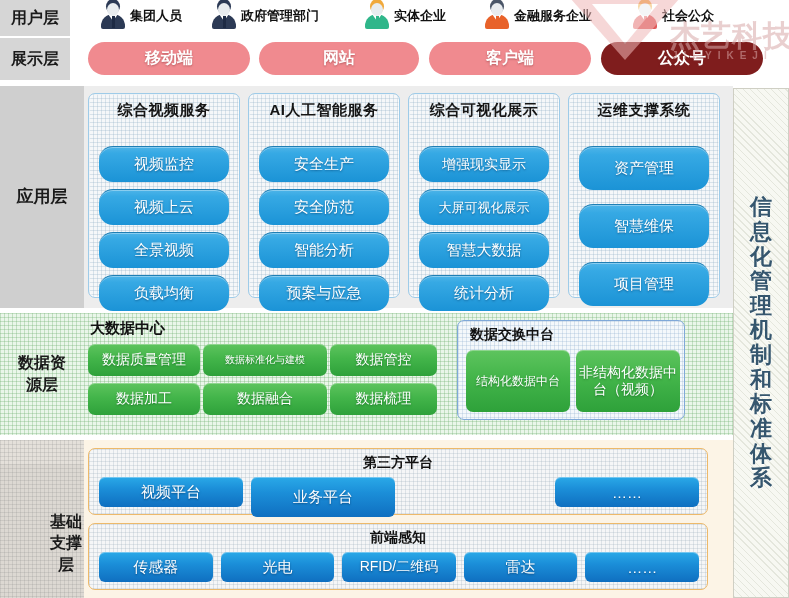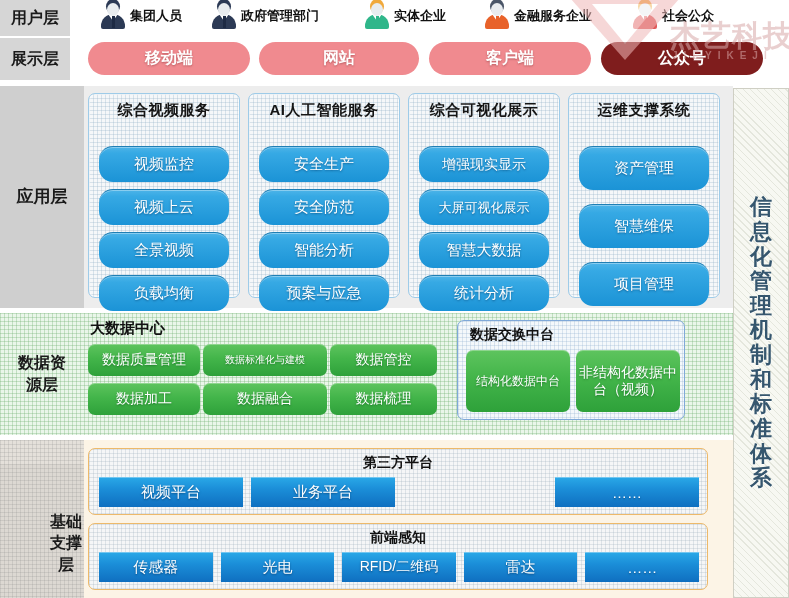--- a/index.html
+++ b/index.html
@@ -178,21 +178,21 @@
     background-image:
       linear-gradient(to right, rgba(165,180,195,.30) 1px, transparent 1px),
       linear-gradient(to bottom, rgba(165,180,195,.30) 1px, transparent 1px);
     background-size:4px 4px;
   }
   .panel-orange-title{
     text-align:center;font-size:14px;font-weight:bold;color:#111;margin-top:5px;
   }
   .btn-blue2{
     position:absolute;box-sizing:border-box;
-    border-radius:0;
+    border-radius:6px;
     background:linear-gradient(to bottom,#2aa9e8 0%,#1b8ed8 40%,#0f6fc0 100%);
     display:flex;align-items:center;justify-content:center;
     color:#ffffff;
     text-shadow:0 1px 2px rgba(0,40,80,.6);
     box-shadow:inset 0 1px 0 rgba(255,255,255,.35);
   }
 </style>
 </head>
 <body>
 
@@ -322,21 +322,21 @@
     <div class="btn-green" style="left: 88px; top: 383px; width: 112px; height: 32px; font-size: 14px;">数据加工</div>
     <div class="btn-green" style="left: 203px; top: 383px; width: 124px; height: 32px; font-size: 14px;">数据融合</div>
     <div class="btn-green" style="left: 330px; top: 383px; width: 107px; height: 32px; font-size: 14px;">数据梳理</div>
     <div class="panel-green" style="left: 457px; top: 320px; width: 228px; height: 100px;"></div>
     <div class="sub-title" style="left: 470px; top: 326px; font-size: 14px;">数据交换中台</div>
     <div class="btn-green" style="left: 466px; top: 350px; width: 104px; height: 62px; font-size: 12px;">结构化数据中台</div>
     <div class="btn-green" style="left: 576px; top: 350px; width: 104px; height: 62px; font-size: 14px;">非结构化数据中台（视频）</div>
     <div class="panel-orange" style="left: 88px; top: 448px; width: 620px; height: 67px;">
       <div class="panel-orange-title">第三方平台</div>
       <div class="btn-blue2" style="left: 10px; top: 28px; width: 144px; height: 30px; font-size: 15px;">视频平台</div>
-      <div class="btn-blue2" style="left: 162px; top: 28px; width: 144px; height: 30px; font-size: 15px;">业务平台</div>
+      <div class="btn-blue2" style="left: 162px; top: 28px; width: 144px; height: 40px; font-size: 15px;">业务平台</div>
       <div class="btn-blue2" style="left: 466px; top: 28px; width: 144px; height: 30px; font-size: 15px;">……</div>
     </div>
     <div class="panel-orange" style="left: 88px; top: 523px; width: 620px; height: 67px;">
       <div class="panel-orange-title">前端感知</div>
       <div class="btn-blue2" style="left: 10px; top: 28px; width: 113.6px; height: 30px; font-size: 15px;">传感器</div>
       <div class="btn-blue2" style="left: 131.6px; top: 28px; width: 113.6px; height: 30px; font-size: 15px;">光电</div>
       <div class="btn-blue2" style="left: 253.2px; top: 28px; width: 113.6px; height: 30px; font-size: 14px;">RFID/二维码</div>
       <div class="btn-blue2" style="left: 374.8px; top: 28px; width: 113.6px; height: 30px; font-size: 15px;">雷达</div>
       <div class="btn-blue2" style="left: 496.4px; top: 28px; width: 113.6px; height: 30px; font-size: 15px;">……</div>
     </div>

